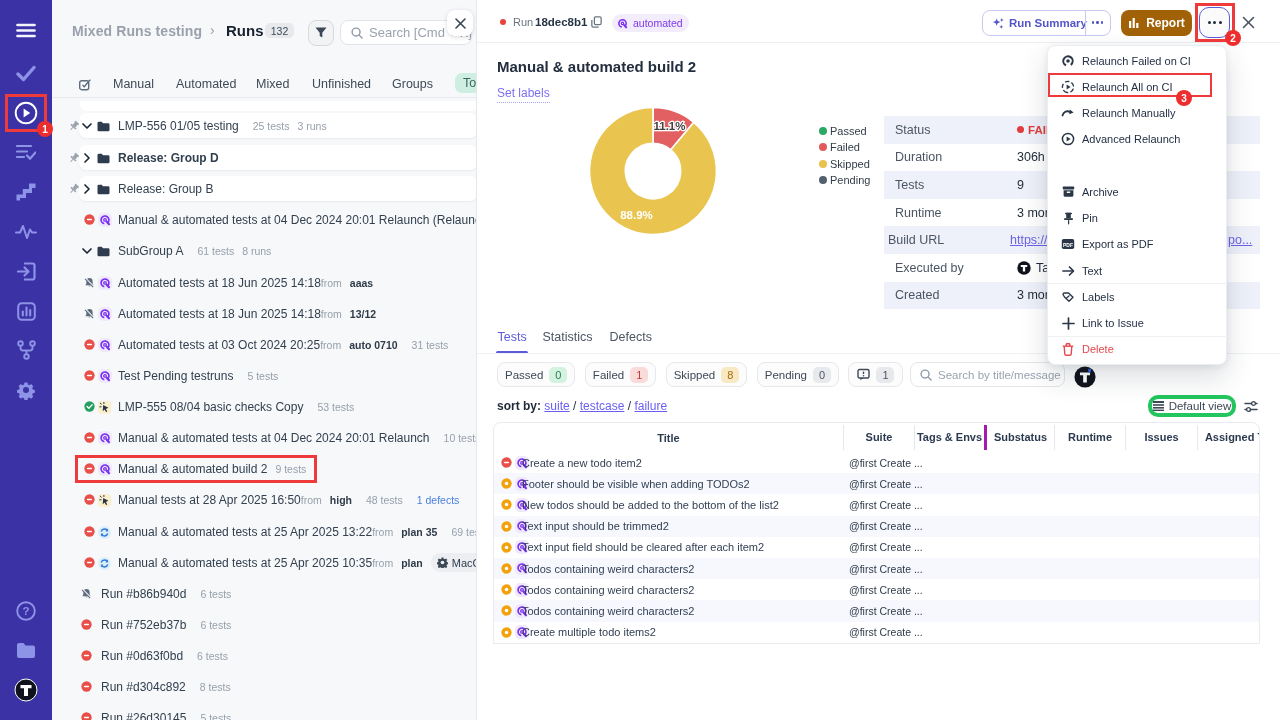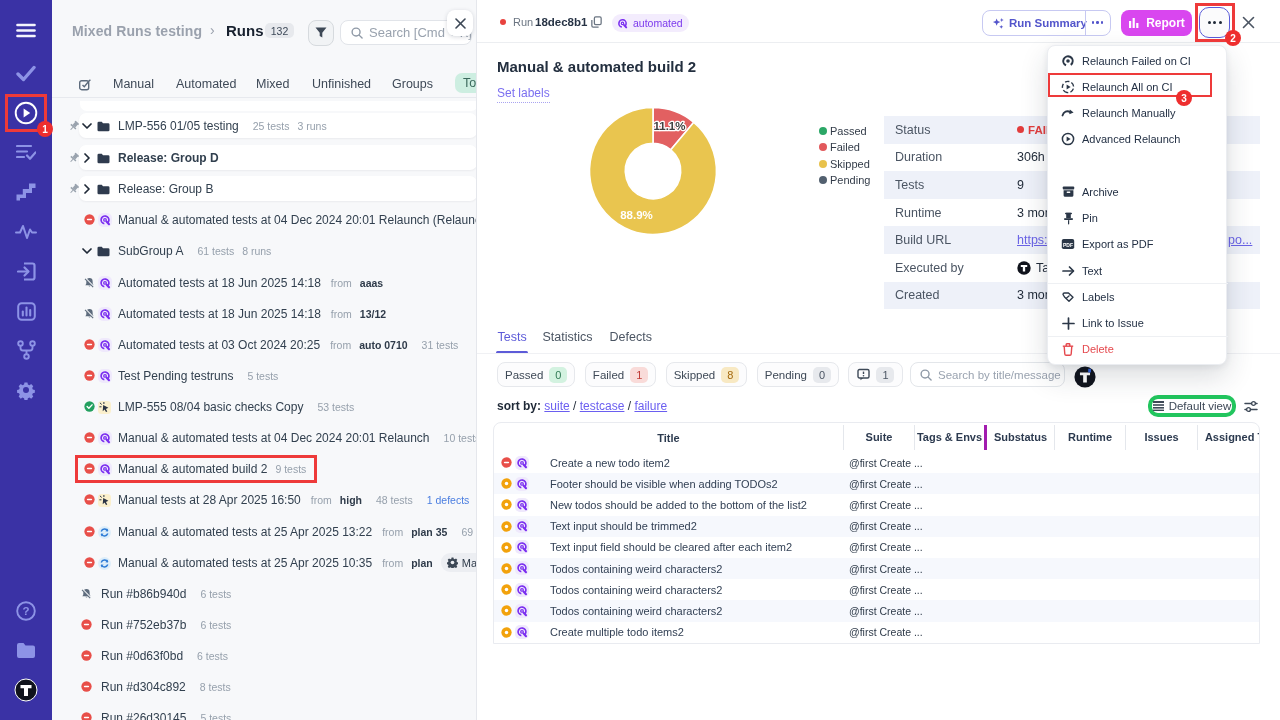--- a/index.html
+++ b/index.html
@@ -33,27 +33,27 @@
   .lrow .cardbg { position:absolute; left:27px; top:0; width:398px; height:25px; background:#fff; border-radius:7px; box-shadow:0 1px 2px rgba(30,41,59,0.06); }
   .lrow .pin { position:absolute; left:16px; top:7px; }
   .lrow .chev { position:absolute; left:30px; top:10px; }
   .lrow .chevr { position:absolute; left:32px; top:8px; }
   .lrow .fold { position:absolute; left:45px; top:8px; }
   .lrow .ic1 { position:absolute; left:32px; top:7px; }
   .lrow .ic1b { position:absolute; left:29px; top:7px; }
   .lrow .ic2 { position:absolute; left:46px; top:6px; }
   .lrow .txt { position:absolute; left:66px; top:0; height:26px; display:flex; align-items:center; white-space:nowrap; }
   .lrow .txt2 { position:absolute; left:49px; top:0; height:26px; display:flex; align-items:center; white-space:nowrap; }
-  .ml8 { margin-left:8px; } .ml10 { margin-left:10px; } .ml14 { margin-left:14px; }
+  .ml8 { margin-left:8px; } .ml10 { } .ml14 { margin-left:14px; }
 
   .trow { position:relative; height:21.2px; display:flex; align-items:center; }
   .trow.alt { background:#f6f8fd; }
   .trow .t1 { position:absolute; left:7px; top:5px; }
   .trow .t2 { position:absolute; left:21px; top:3.5px; }
-  .trow .tt { position:absolute; left:56px; font-size:11px; color:#334155; white-space:nowrap; }
+  .trow .tt { position:absolute; left:28px; font-size:11px; color:#334155; white-space:nowrap; }
   .trow .ts { position:absolute; left:355px; font-size:10.5px; color:#2f3b4a; white-space:nowrap; }
 </style>
 </head>
 <body>
 
 <svg width="0" height="0" style="position:absolute">
 <defs>
   <symbol id="sq" viewBox="0 0 14 14">
     <rect x="0" y="0" width="14" height="14" rx="5" fill="#efe9fc"></rect>
     <circle cx="7" cy="6.9" r="3.9" stroke="#7b2ff0" stroke-width="1.7" fill="none" stroke-dasharray="20.5 4" transform="rotate(100 7 6.9)"></circle>
@@ -450,21 +450,21 @@
       </svg>
     <span style="font-size:11.5px; font-weight:600; color:#5355cb; margin-left:4px;">Run Summary</span>
     <div style="position:absolute; right:24px; top:0; width:1px; height:24px; background:#c7c9f2;"></div>
     <div style="position:absolute; right:7px; top:10px; display:flex; gap:2px;">
         <i style="width:2.5px;height:2.5px;border-radius:50%;background:#5355cb;"></i>
         <i style="width:2.5px;height:2.5px;border-radius:50%;background:#5355cb;"></i>
         <i style="width:2.5px;height:2.5px;border-radius:50%;background:#5355cb;"></i>
       </div>
   </div>
 
-  <div class="abs" style="left:644px; top:10px; width:71px; height:26px; background:#d946ef; border-radius:8px; display:flex; align-items:center; justify-content:center;">
+  <div class="abs" style="left:644px; top:10px; width:71px; height:26px; background:#a16207; border-radius:8px; display:flex; align-items:center; justify-content:center;">
     <svg width="12" height="12" viewBox="0 0 12 12">
         <g fill="#fff">
           <rect x="1" y="4" width="2.2" height="7"></rect>
           <rect x="4.6" y="1" width="2.2" height="10"></rect>
           <rect x="8.2" y="6" width="2.2" height="5"></rect>
         </g>
       </svg>
     <span style="font-size:12px; font-weight:600; color:#fff; margin-left:6px;">Report</span>
   </div>
 
@@ -524,21 +524,21 @@
       </div>
     <div style="height:27.6px; background:#eef1f9; display:flex; align-items:center;">
         <span style="margin-left:11px; font-size:12.5px; color:#4b5563; width:122px;">Tests</span>
         <span style="font-size:12.5px; color:#1f2937;">9</span>
       </div>
     <div style="height:27.6px; display:flex; align-items:center;">
         <span style="margin-left:11px; font-size:12.5px; color:#4b5563; width:122px;">Runtime</span>
         <span style="font-size:12.5px; color:#1f2937;">3 months ago</span>
       </div>
     <div style="height:27.6px; background:#eef1f9; display:flex; align-items:center; position:relative;">
-        <span style="margin-left:11px; font-size:12.5px; color:#4b5563; width:122px;">Build URL</span>
+        <span style="margin-left:4px; font-size:12.5px; color:#4b5563; width:122px;">Build URL</span>
         <span style="font-size:12.5px; color:#6a63e6; text-decoration:underline;">https://github.com/</span>
         <span style="position:absolute; left:344px; font-size:12.5px; color:#6a63e6; text-decoration:underline;">po...</span>
       </div>
     <div style="height:27.6px; display:flex; align-items:center;">
         <span style="margin-left:11px; font-size:12.5px; color:#4b5563; width:122px;">Executed by</span>
         <svg width="14" height="14" viewBox="0 0 24 24">
           <circle cx="12" cy="12" r="11.5" fill="#10131c"></circle>
           <path d="M6.5 7 L17.5 7 L17.5 10.2 L14 10.2 L14 18 L10 18 L10 10.2 L6.5 10.2 Z" fill="#fff"></path>
         </svg>
         <span style="font-size:12.5px; color:#1f2937; margin-left:5px;">Tatiana</span>

